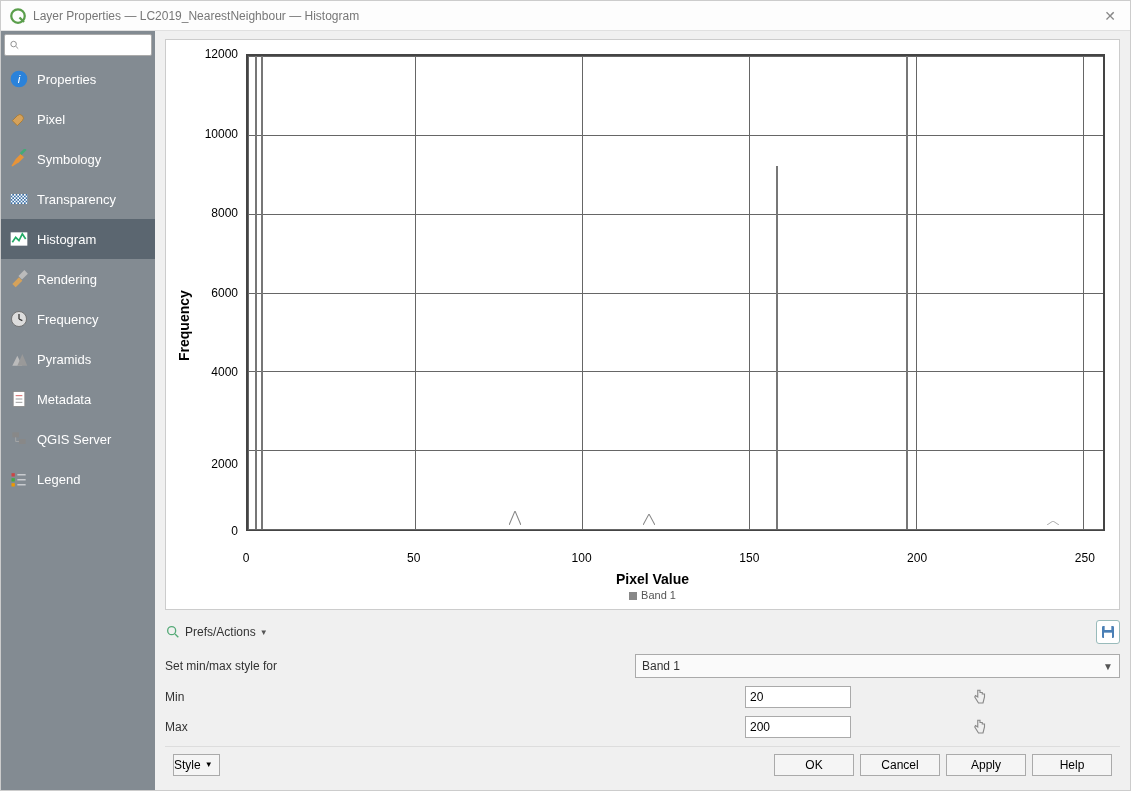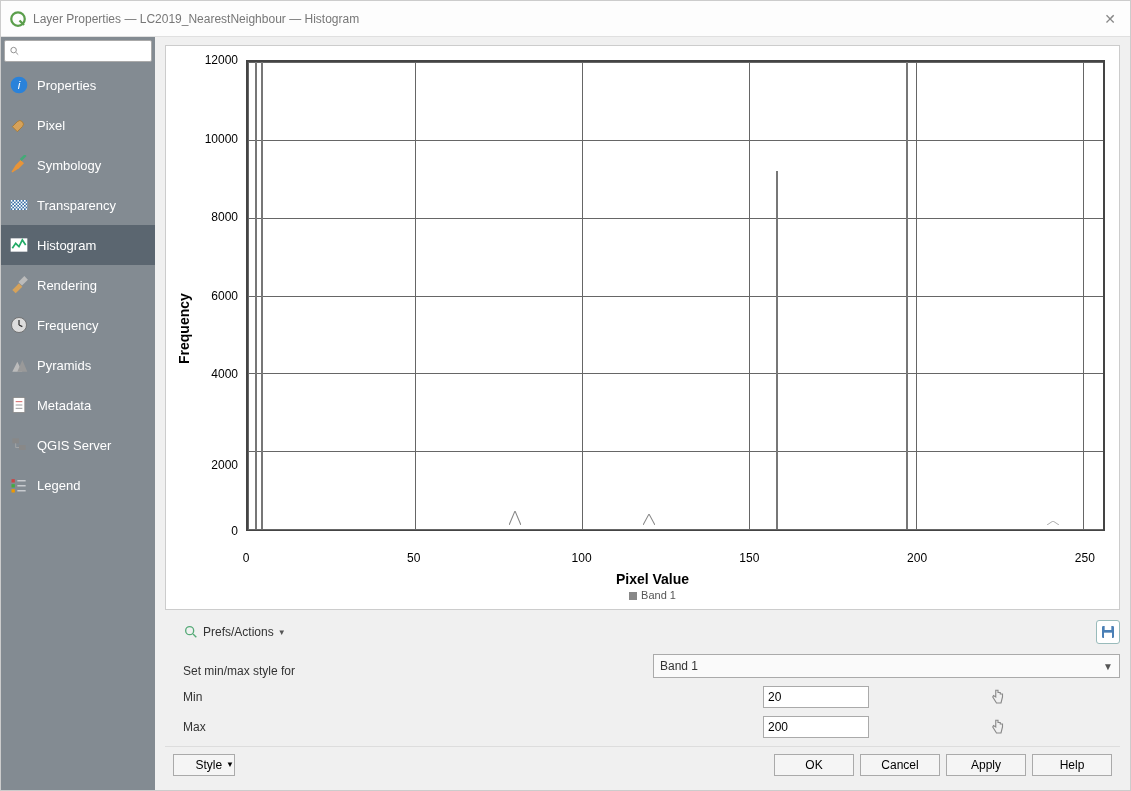--- a/index.html
+++ b/index.html
@@ -1,19 +1,19 @@
 <!DOCTYPE html>
 <html><head>
 <meta charset="utf-8">
 <style>
 * { box-sizing: border-box; margin: 0; padding: 0; font-family: "Segoe UI", Tahoma, sans-serif; }
 body { width: 1131px; height: 791px; background: #f5f5f5; border: 1px solid #ccc; display: flex; flex-direction: column; overflow: hidden; }
 
 
-.titlebar { height: 36px; display: flex; align-items: center; padding: 0 8px; background: #fdfdfd; border-bottom: 1px solid #e0e0e0; color: #777; font-size: 12px; }
+.titlebar { height: 30px; display: flex; align-items: center; padding: 0 8px; background: #fdfdfd; border-bottom: 1px solid #e0e0e0; color: #777; font-size: 12px; }
 .titlebar .logo { width: 18px; height: 18px; margin-right: 6px; }
 .titlebar .spacer { flex: 1; }
 .titlebar .close { font-size: 14px; color: #888; cursor: pointer; padding: 2px 6px; }
 
 
 .content { flex: 1; display: flex; overflow: hidden; }
 
 
 .sidebar { width: 154px; background: #838b92; display: flex; flex-direction: column; color: #fff; font-size: 13px; }
 .searchbox { margin: 3px; height: 22px; background: #fff; border: 1px solid #aaa; border-radius: 2px; display: flex; align-items: center; padding: 0 4px; }
@@ -38,37 +38,37 @@
 .vline { position: absolute; top: 0; bottom: 0; border-left: 1px solid #666; }
 .spike { position: absolute; bottom: 0; width: 2px; background: #777; }
 .bump { position: absolute; bottom: 0; }
 .xticks { position: relative; height: 18px; margin-left: 52px; margin-right: 6px; }
 .xtick { position: absolute; top: 0; font-size: 12px; transform: translateX(-50%); }
 .xaxis-label { text-align: center; font-weight: bold; font-size: 14px; margin-top: 2px; }
 .legend { text-align: center; font-size: 11px; color: #555; margin-top: 2px; }
 .legend .swatch { display: inline-block; width: 8px; height: 8px; background: #888; margin-right: 4px; vertical-align: middle; }
 
 
-.controls { margin-top: 10px; font-size: 12px; color: #333; margin-left: 18px; }
+.controls { margin-top: 10px; font-size: 12px; color: #333; }
 .ctrl-row { display: flex; align-items: center; margin-bottom: 10px; }
 .prefs-btn { display: inline-flex; align-items: center; gap: 4px; cursor: pointer; }
 .prefs-btn .caret { font-size: 8px; color: #555; }
 .save-icon-btn { margin-left: auto; width: 24px; height: 24px; border: 1px solid #9bb; border-radius: 3px; background: #fff; display: flex; align-items: center; justify-content: center; cursor: pointer; }
-.form-row { display: flex; align-items: flex-end; margin-bottom: 8px; }
+.form-row { display: flex; align-items: center; margin-bottom: 8px; }
 .form-label { width: 470px; }
 .band-select { flex: 1; height: 24px; border: 1px solid #aaa; background: #fafafa; padding: 0 6px; font-size: 12px; display: flex; align-items: center; justify-content: space-between; cursor: pointer; }
 .band-select .arrow { font-size: 10px; color: #555; }
 .mm-row { display: flex; align-items: center; margin-bottom: 8px; }
 .mm-label { width: 580px; }
 .mm-input { width: 106px; height: 22px; border: 1px solid #aaa; padding: 0 4px; font-size: 12px; background: #fff; }
 .hand-icon { margin-left: 120px; width: 18px; height: 18px; color: #777; }
 
 
 .footer { height: 36px; display: flex; align-items: center; padding: 4px 8px; background: #f0f0f0; border-top: 1px solid #ddd; gap: 6px; }
-.style-btn { width: 62px; height: 22px; border: 1px solid #aaa; background: #f5f5f5; font-size: 12px; display: flex; align-items: center; justify-content: flex-end; gap: 4px; cursor: pointer; }
+.style-btn { width: 47px; height: 22px; border: 1px solid #aaa; background: #f5f5f5; font-size: 12px; display: flex; align-items: center; justify-content: flex-start; gap: 4px; cursor: pointer; }
 .style-btn .caret { font-size: 8px; }
 .footer .spacer { flex: 1; }
 .btn { width: 80px; height: 22px; border: 1px solid #aaa; background: #f5f5f5; font-size: 12px; cursor: pointer; }
 </style>
 </head>
 <body>
 
 <div class="titlebar">
   <span class="logo">
     <svg viewBox="0 0 24 24">

